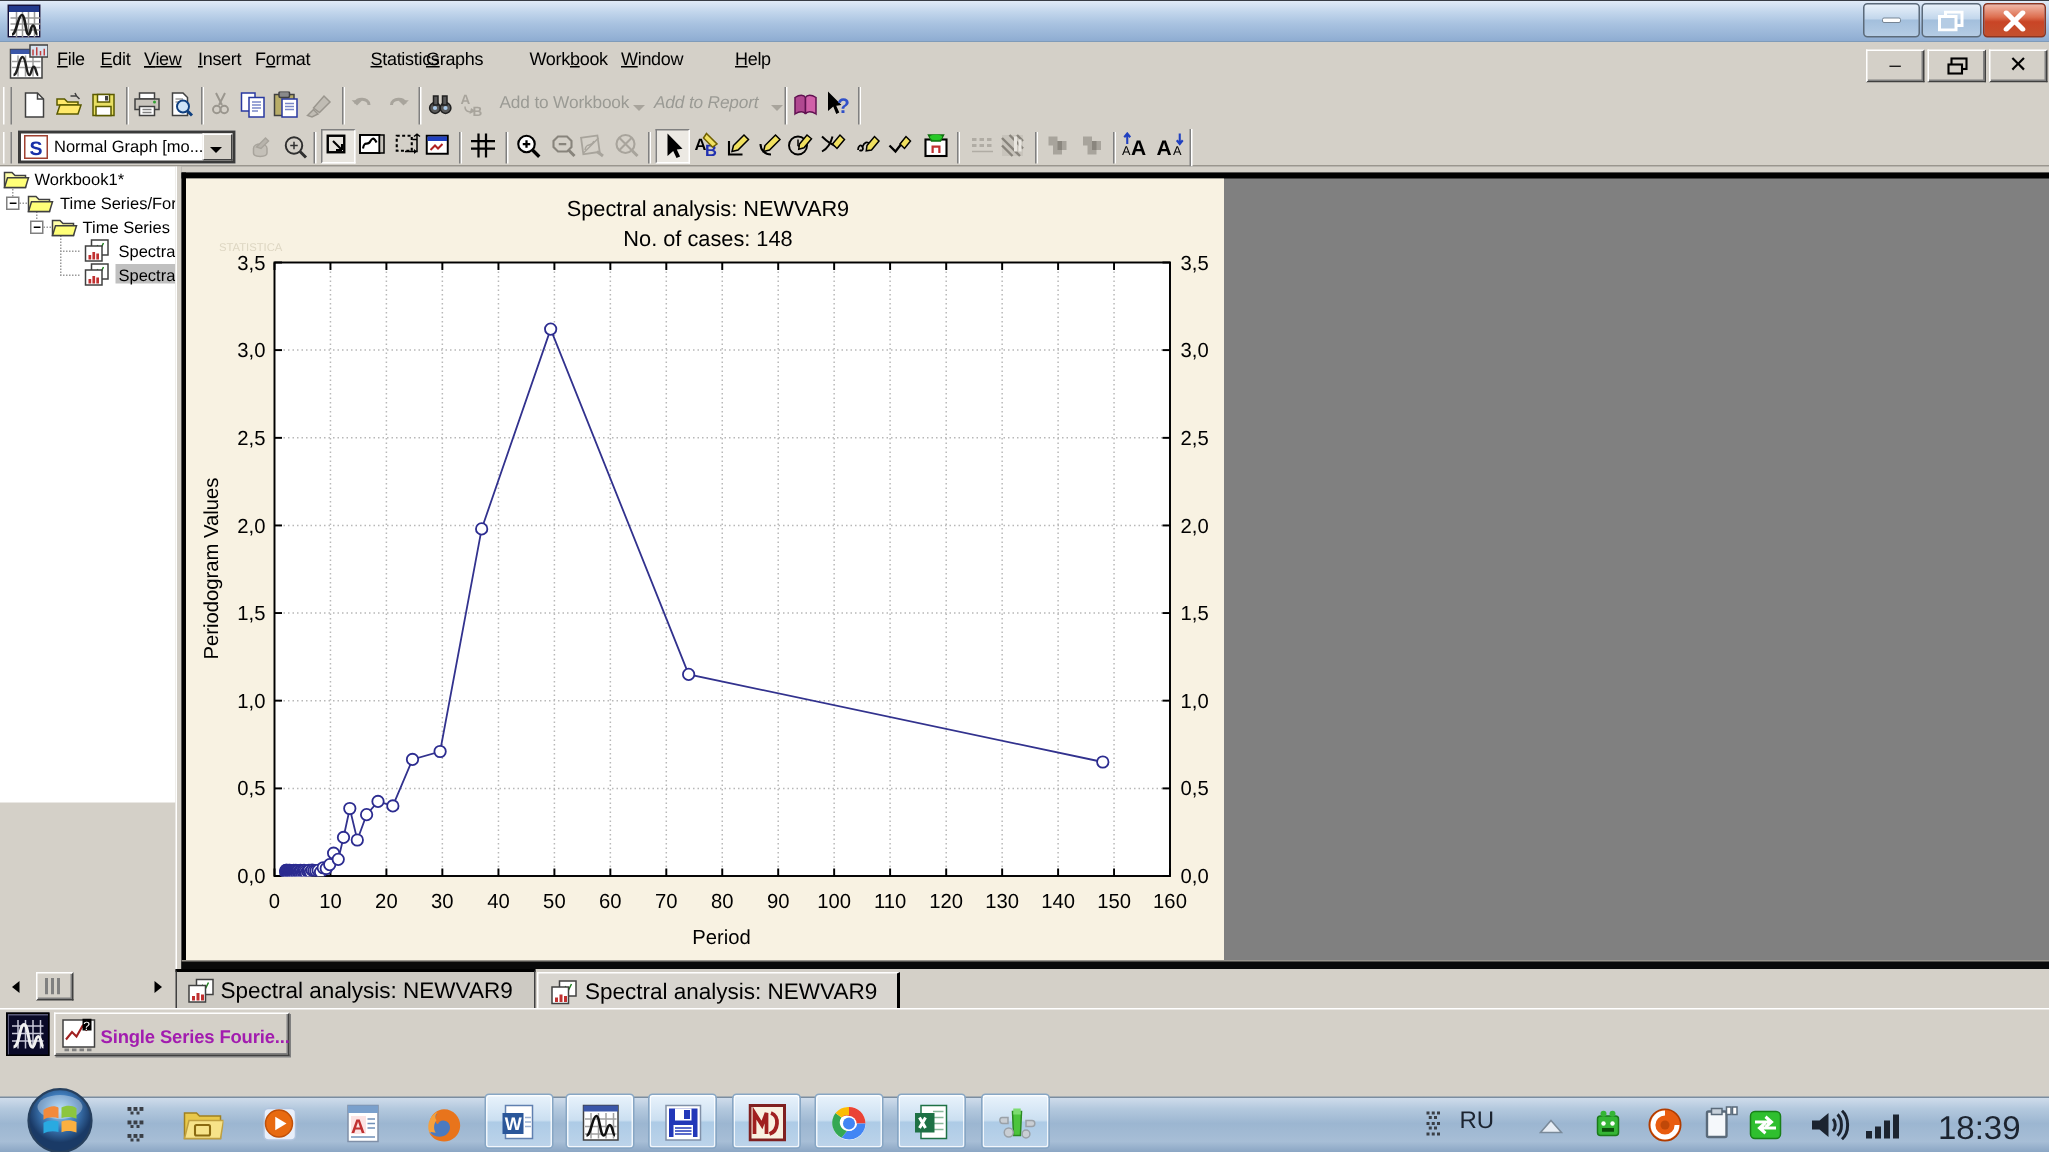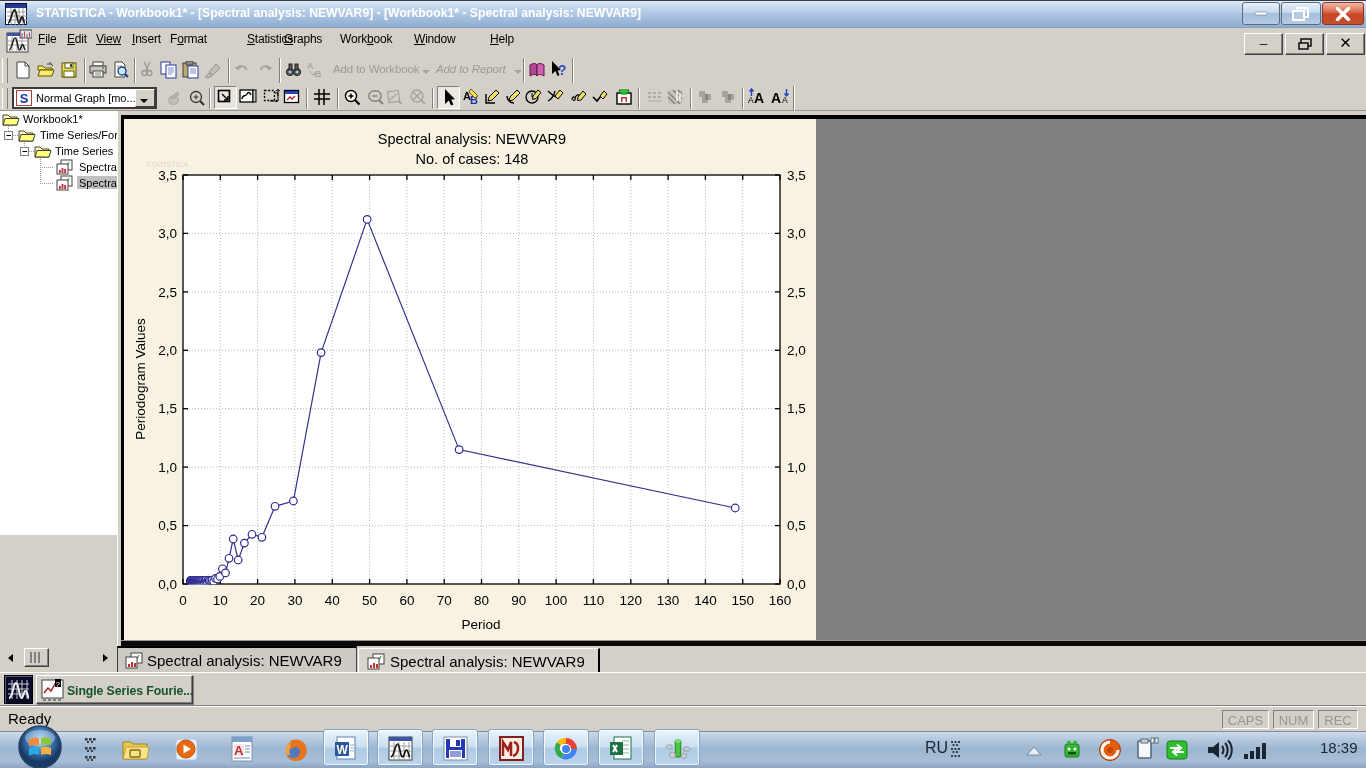--- a/index.html
+++ b/index.html
@@ -69,21 +69,20 @@
             <line x1="1" y1="12" x2="21" y2="12"></line>
             <line x1="1" y1="16" x2="21" y2="16"></line>
           <line x1="5" y1="4" x2="5" y2="21"></line>
             <line x1="9" y1="4" x2="9" y2="21"></line>
             <line x1="13" y1="4" x2="13" y2="21"></line>
             <line x1="17" y1="4" x2="17" y2="21"></line>
         </g>
         <path d="M2 19 C5 19 6 6 8.5 6 C11 6 11 19 13 19 C14.5 19 14.5 13 16 13 C17.5 13 17.5 19 19 19" fill="none" stroke="#1a1a1a" stroke-width="1.8"></path>
       </svg>
     </div>
-    <div class="txt">STATISTICA - Workbook1* - [Spectral analysis: NEWVAR9] - [Workbook1* - Spectral analysis: NEWVAR9]</div>
     <div id="btnmin" class="winbtn">
         <svg class="glyph" width="16" height="6">
           <rect x="2" y="1" width="12" height="3" rx="1" fill="#fff" stroke="#6b7b8a" stroke-width="0.6"></rect>
         </svg>
       </div>
     <div id="btnmax" class="winbtn">
         <svg class="glyph" width="18" height="14">
           <rect x="5" y="1" width="11" height="9" fill="none" stroke="#fff" stroke-width="2"></rect>
           <rect x="1" y="4" width="11" height="9" fill="#b5cce4" stroke="#fff" stroke-width="2"></rect>
         </svg>
@@ -116,21 +115,21 @@
         </g>
     </svg>
     <div class="mi" style="left:38px;"><u>F</u>ile</div>
     <div class="mi" style="left:67px;"><u>E</u>dit</div>
     <div class="mi" style="left:96px;text-decoration:underline;"><u>V</u>iew</div>
     <div class="mi" style="left:132px;"><u>I</u>nsert</div>
     <div class="mi" style="left:170px;">F<u>o</u>rmat</div>
     <div class="mi" style="left:215px;margin-left:32px;"><u>S</u>tatistics</div>
     <div class="mi" style="left:268px;margin-left:16px;"><u>G</u>raphs</div>
     <div class="mi" style="left:314px;margin-top:32px;"><u>T</u>ools</div>
-    <div class="mi" style="left:340px;">Work<u>b</u>ook</div>
+    <div class="mi" style="left:353px;">Work<u>b</u>ook</div>
     <div class="mi" style="left:414px;"><u>W</u>indow</div>
     <div class="mi" style="left:490px;"><u>H</u>elp</div>
   </div>
   <div class="mdibtn" style="left:1244px;"><span style="position:relative; top:-4px;">_</span></div>
   <div class="mdibtn" style="left:1285px;"><svg width="14" height="12" style="margin-top:4px;">
         <rect x="3" y="1" width="10" height="7" fill="#d4d0c8" stroke="#000" stroke-width="1.4"></rect>
         <rect x="1" y="5" width="9" height="6" fill="#d4d0c8" stroke="#000" stroke-width="1.4"></rect>
       </svg></div>
   <div class="mdibtn" style="left:1326px;"><span style="position:relative; top:0px; font-size:15px;">✕</span></div>
 
@@ -742,30 +741,24 @@
           <path d="M3 14 L7 9 L10 12 L14 5 L17 8" fill="none" stroke="#a02020" stroke-width="1.4"></path>
           <rect x="14" y="0" width="6" height="8" fill="#000"></rect>
           <text x="14.5" y="7.5" font-size="8" fill="#fff" font-family="Liberation Sans">?</text>
           <g fill="#808080">
             <rect x="2" y="20" width="3" height="2"></rect>
             <rect x="7" y="20" width="3" height="2"></rect>
             <rect x="12" y="20" width="3" height="2"></rect>
             <rect x="17" y="20" width="3" height="2"></rect>
           </g>
         </svg>
-      <div class="abs" style="left:30px; top:8px; font-size:12.3px; font-weight:bold; color:#14532d; white-space:nowrap; letter-spacing:-0.1px;">Single Series Fourie...</div>
+      <div class="abs" style="left:30px; top:8px; font-size:12.3px; font-weight:bold; color:#a21caf; white-space:nowrap; letter-spacing:-0.1px;">Single Series Fourie...</div>
     </div>
   </div>
 
-  <div id="statusbar" class="abs">
-    <div style="position:absolute; left:8px; top:4px; font-size:15px; color:#000;">Ready</div>
-    <div class="skey" style="left:1222px; width:47px;">CAPS</div>
-    <div class="skey" style="left:1273px; width:41px;">NUM</div>
-    <div class="skey" style="left:1318px; width:40px;">REC</div>
-  </div>
 
   <div id="taskbar" class="abs">
 
     <div class="tbbox" style="left:323px;"></div>
     <div class="tbbox" style="left:377px;"></div>
     <div class="tbbox" style="left:432px;"></div>
     <div class="tbbox" style="left:488px;"></div>
     <div class="tbbox" style="left:543px;"></div>
     <div class="tbbox" style="left:598px;"></div>
     <div class="tbbox" style="left:654px;"></div>
@@ -917,21 +910,21 @@
     <rect x="1" y="8" width="2" height="2"></rect>
         <rect x="4.5" y="8" width="2" height="2"></rect>
         <rect x="8" y="8" width="2" height="2"></rect>
         <rect x="2.5" y="11" width="2" height="2"></rect>
         <rect x="6" y="11" width="2" height="2"></rect>
     <rect x="1" y="15" width="2" height="2"></rect>
         <rect x="4.5" y="15" width="2" height="2"></rect>
         <rect x="8" y="15" width="2" height="2"></rect>
       </g>
   </svg>
-  <div class="abs" style="left:925px; top:739px; font-size:16px; color:#1c2430;">RU</div>
+  <div class="abs" style="left:973px; top:739px; font-size:16px; color:#1c2430;">RU</div>
   <svg class="abs" style="left:1026px;top:746px" width="16" height="10">
       <path d="M8 1 L15 9 L1 9 Z" fill="#e8eef5" stroke="#7a8a9a"></path>
     </svg>
   <svg class="abs" style="left:1062px;top:739px" width="20" height="21" viewBox="0 0 20 21">
     <rect x="3" y="5" width="14" height="13" rx="2" fill="#35b535" stroke="#1a7a1a"></rect>
     <circle cx="7" cy="3.5" r="2" fill="#35b535"></circle>
       <circle cx="13" cy="3.5" r="2" fill="#35b535"></circle>
     <circle cx="7" cy="10" r="1.5" fill="#fff"></circle>
       <circle cx="13" cy="10" r="1.5" fill="#fff"></circle>
     <rect x="6" y="13" width="8" height="2.5" fill="#0a500a"></rect>
@@ -958,15 +951,15 @@
     <path d="M17 8 C19 10 19 14 17 16 M20 5 C23.5 8 23.5 16 20 19 M23 2.5 C28 7 28 17 23 21.5" stroke="#1c2430" stroke-width="2" fill="none"></path>
   </svg>
   <svg class="abs" style="left:1243px;top:740px" width="26" height="20" viewBox="0 0 26 20">
     <g fill="#1c2430">
         <rect x="1" y="14" width="4" height="5"></rect>
         <rect x="7" y="11" width="4" height="8"></rect>
         <rect x="13" y="7" width="4" height="12"></rect>
         <rect x="19" y="3" width="4" height="16"></rect>
       </g>
   </svg>
-  <div class="abs" style="left:1320px; top:739px; font-size:15px; color:#1c2430;">18:39</div>
+  <div class="abs" style="left:1292px; top:739px; font-size:22px; color:#1c2430;">18:39</div>
 
 </div>
 
 </body></html>

